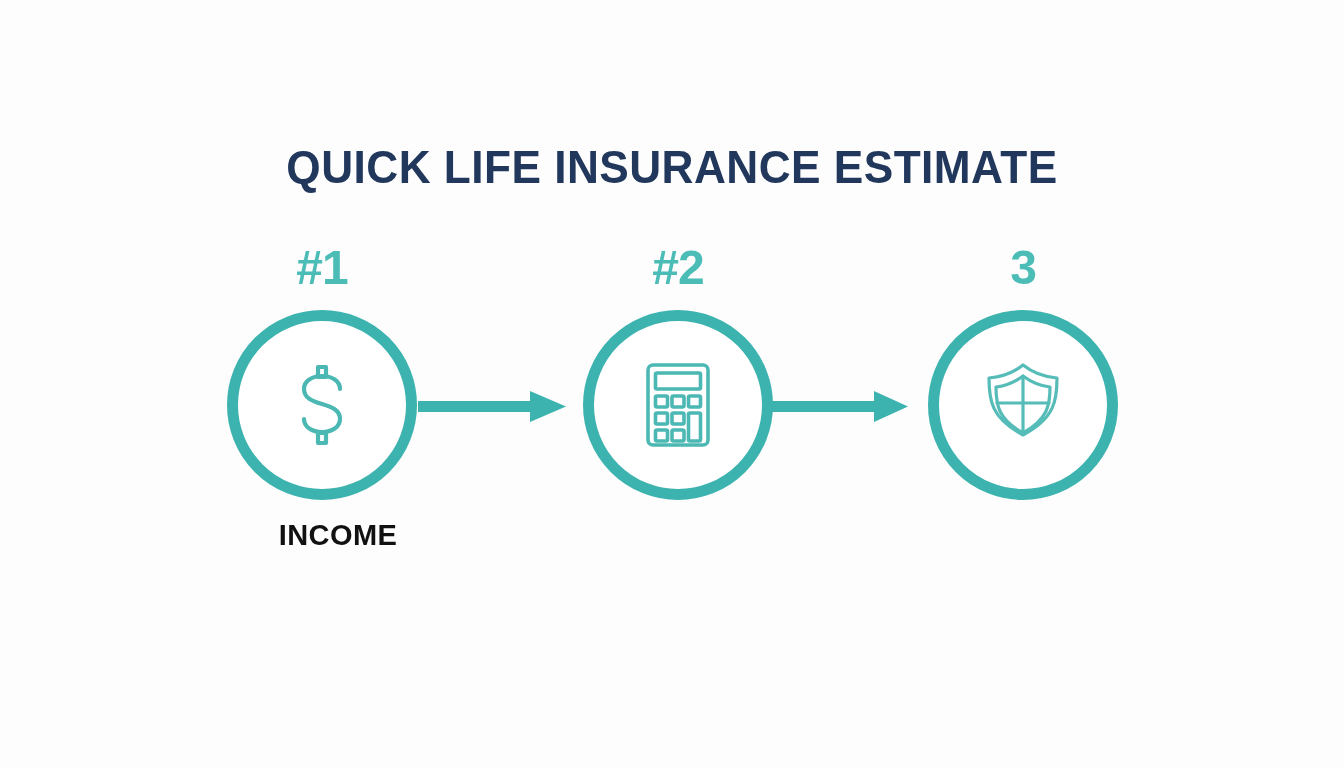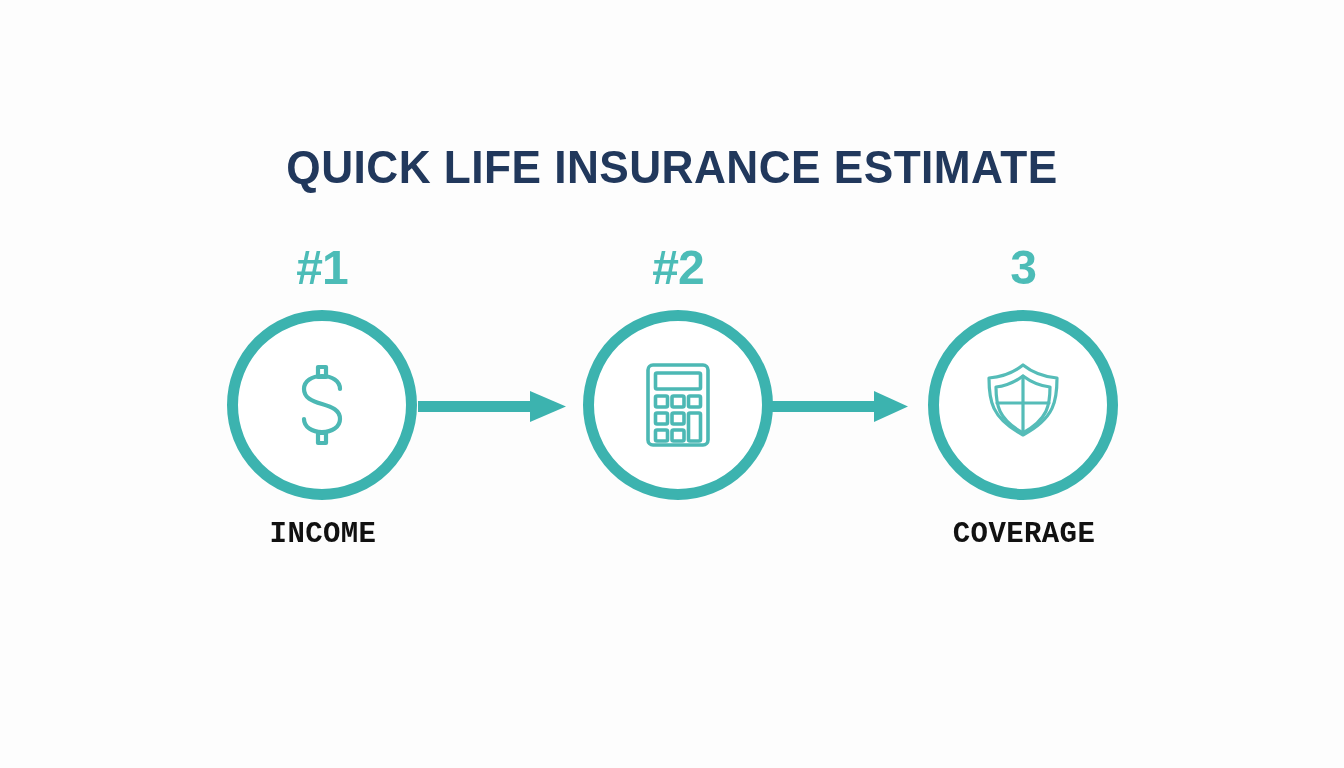--- a/index.html
+++ b/index.html
@@ -93,24 +93,24 @@
     width: 168px;
     height: 168px;
     display: flex;
     align-items: center;
     justify-content: center;
   }
 
   .step-label {
     position: absolute;
     top: 278px;
-    left: 1px;
+    left: 16px;
     width: 230px;
     text-align: center;
-    font-family: Liberation Mono, monospace;
+    font-family: Liberation Sans, sans-serif;
     font-size: 29px;
     line-height: 34px;
     font-weight: bold;
     color: #111111;
     letter-spacing: 0.4px;
   }
 
   
   .arrow {
     position: absolute;
@@ -208,21 +208,20 @@
                        c25 -14 27 -28 27 -46
                        c-9 -1 -19 -5 -27 -11 z"></path>
 
               <path d="M50 21 V 78"></path>
               <path d="M24 48 H 76"></path>
             </g>
           </svg>
         </div>
       </div>
 
-      <div class="step-label">COVERAGE</div>
     </div>
 
   </div>
 
   <div class="arrow arrow-1">
     <svg width="148" height="34" viewBox="0 0 148 34" aria-hidden="true">
       <rect x="0" y="12" width="120" height="11" fill="#3cb3af"></rect>
       <polygon points="112,2 148,17.5 112,33" fill="#3cb3af"></polygon>
     </svg>
   </div>

